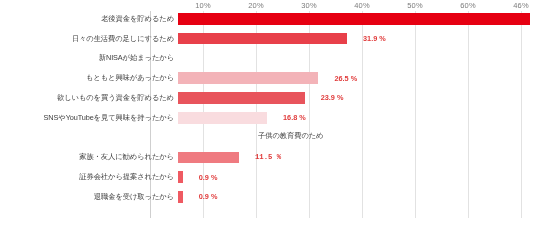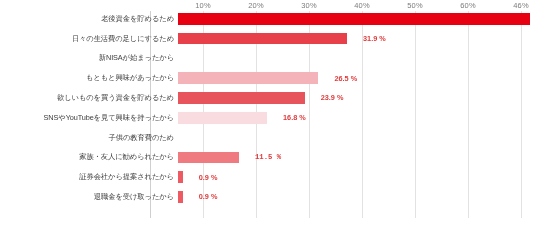--- a/index.html
+++ b/index.html
@@ -146,21 +146,21 @@
           <span class="bar-value" style="color: rgb(224, 58, 58);">23.9 %</span>
         </div>
       </div>
       <div class="bar-row" style="top: 101px; height: 11.5px; justify-content: space-between;">
         <div class="row-label" style="color: rgb(59, 59, 59);">SNSやYouTubeを見て興味を持ったから</div>
         <div class="bar-area">
           <div class="bar" style="width: 89.04px; background: rgb(249, 220, 223);"></div>
           <span class="bar-value" style="color: rgb(224, 58, 58);">16.8 %</span>
         </div>
       </div>
-      <div class="bar-row" style="top: 120.8px; height: 11.5px;">
+      <div class="bar-row" style="top: 120.8px; height: 11.5px; flex-direction: column;">
         <div class="row-label" style="color: rgb(59, 59, 59);">子供の教育費のため</div>
       </div>
       <div class="bar-row" style="top: 140.6px; height: 11.5px;">
         <div class="row-label" style="color: rgb(59, 59, 59);">家族・友人に勧められたから</div>
         <div class="bar-area">
           <div class="bar" style="width: 60.95px; background: rgb(239, 122, 128);"></div>
           <span class="bar-value" style="color: rgb(224, 58, 58); font-family: Liberation Mono, monospace;">11.5 %</span>
         </div>
       </div>
       <div class="bar-row" style="top: 160.4px; height: 11.5px;">

